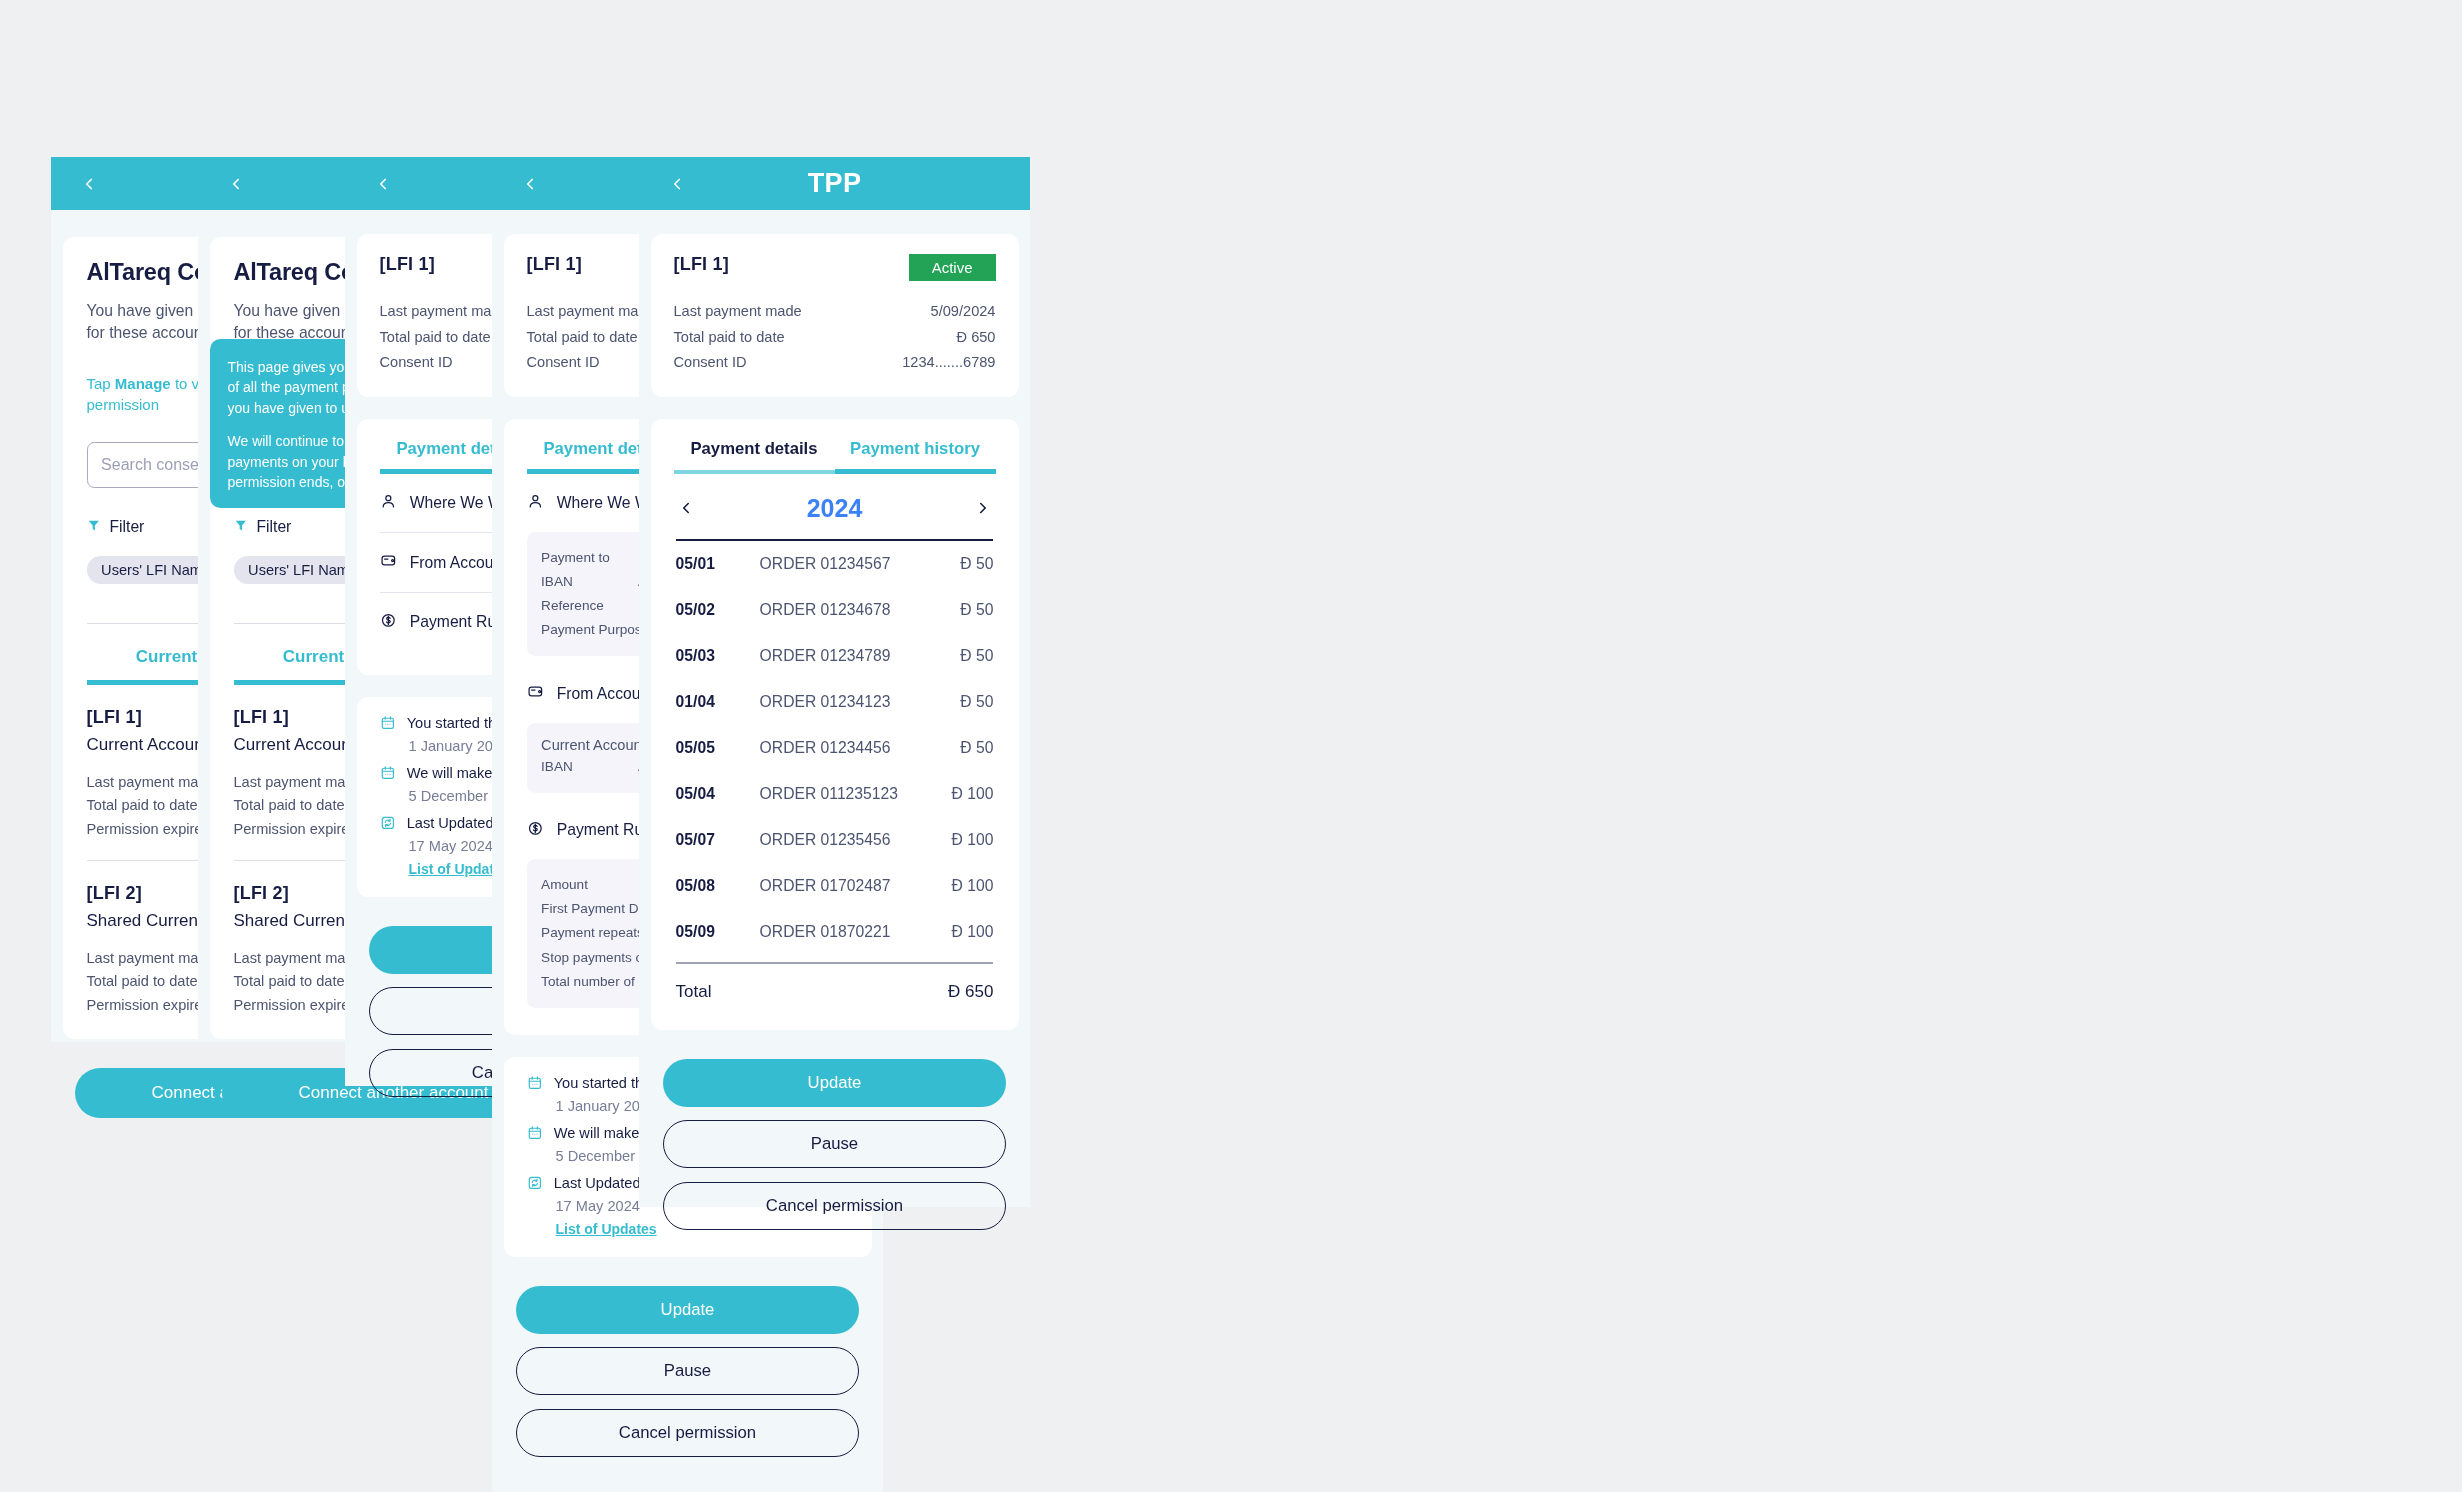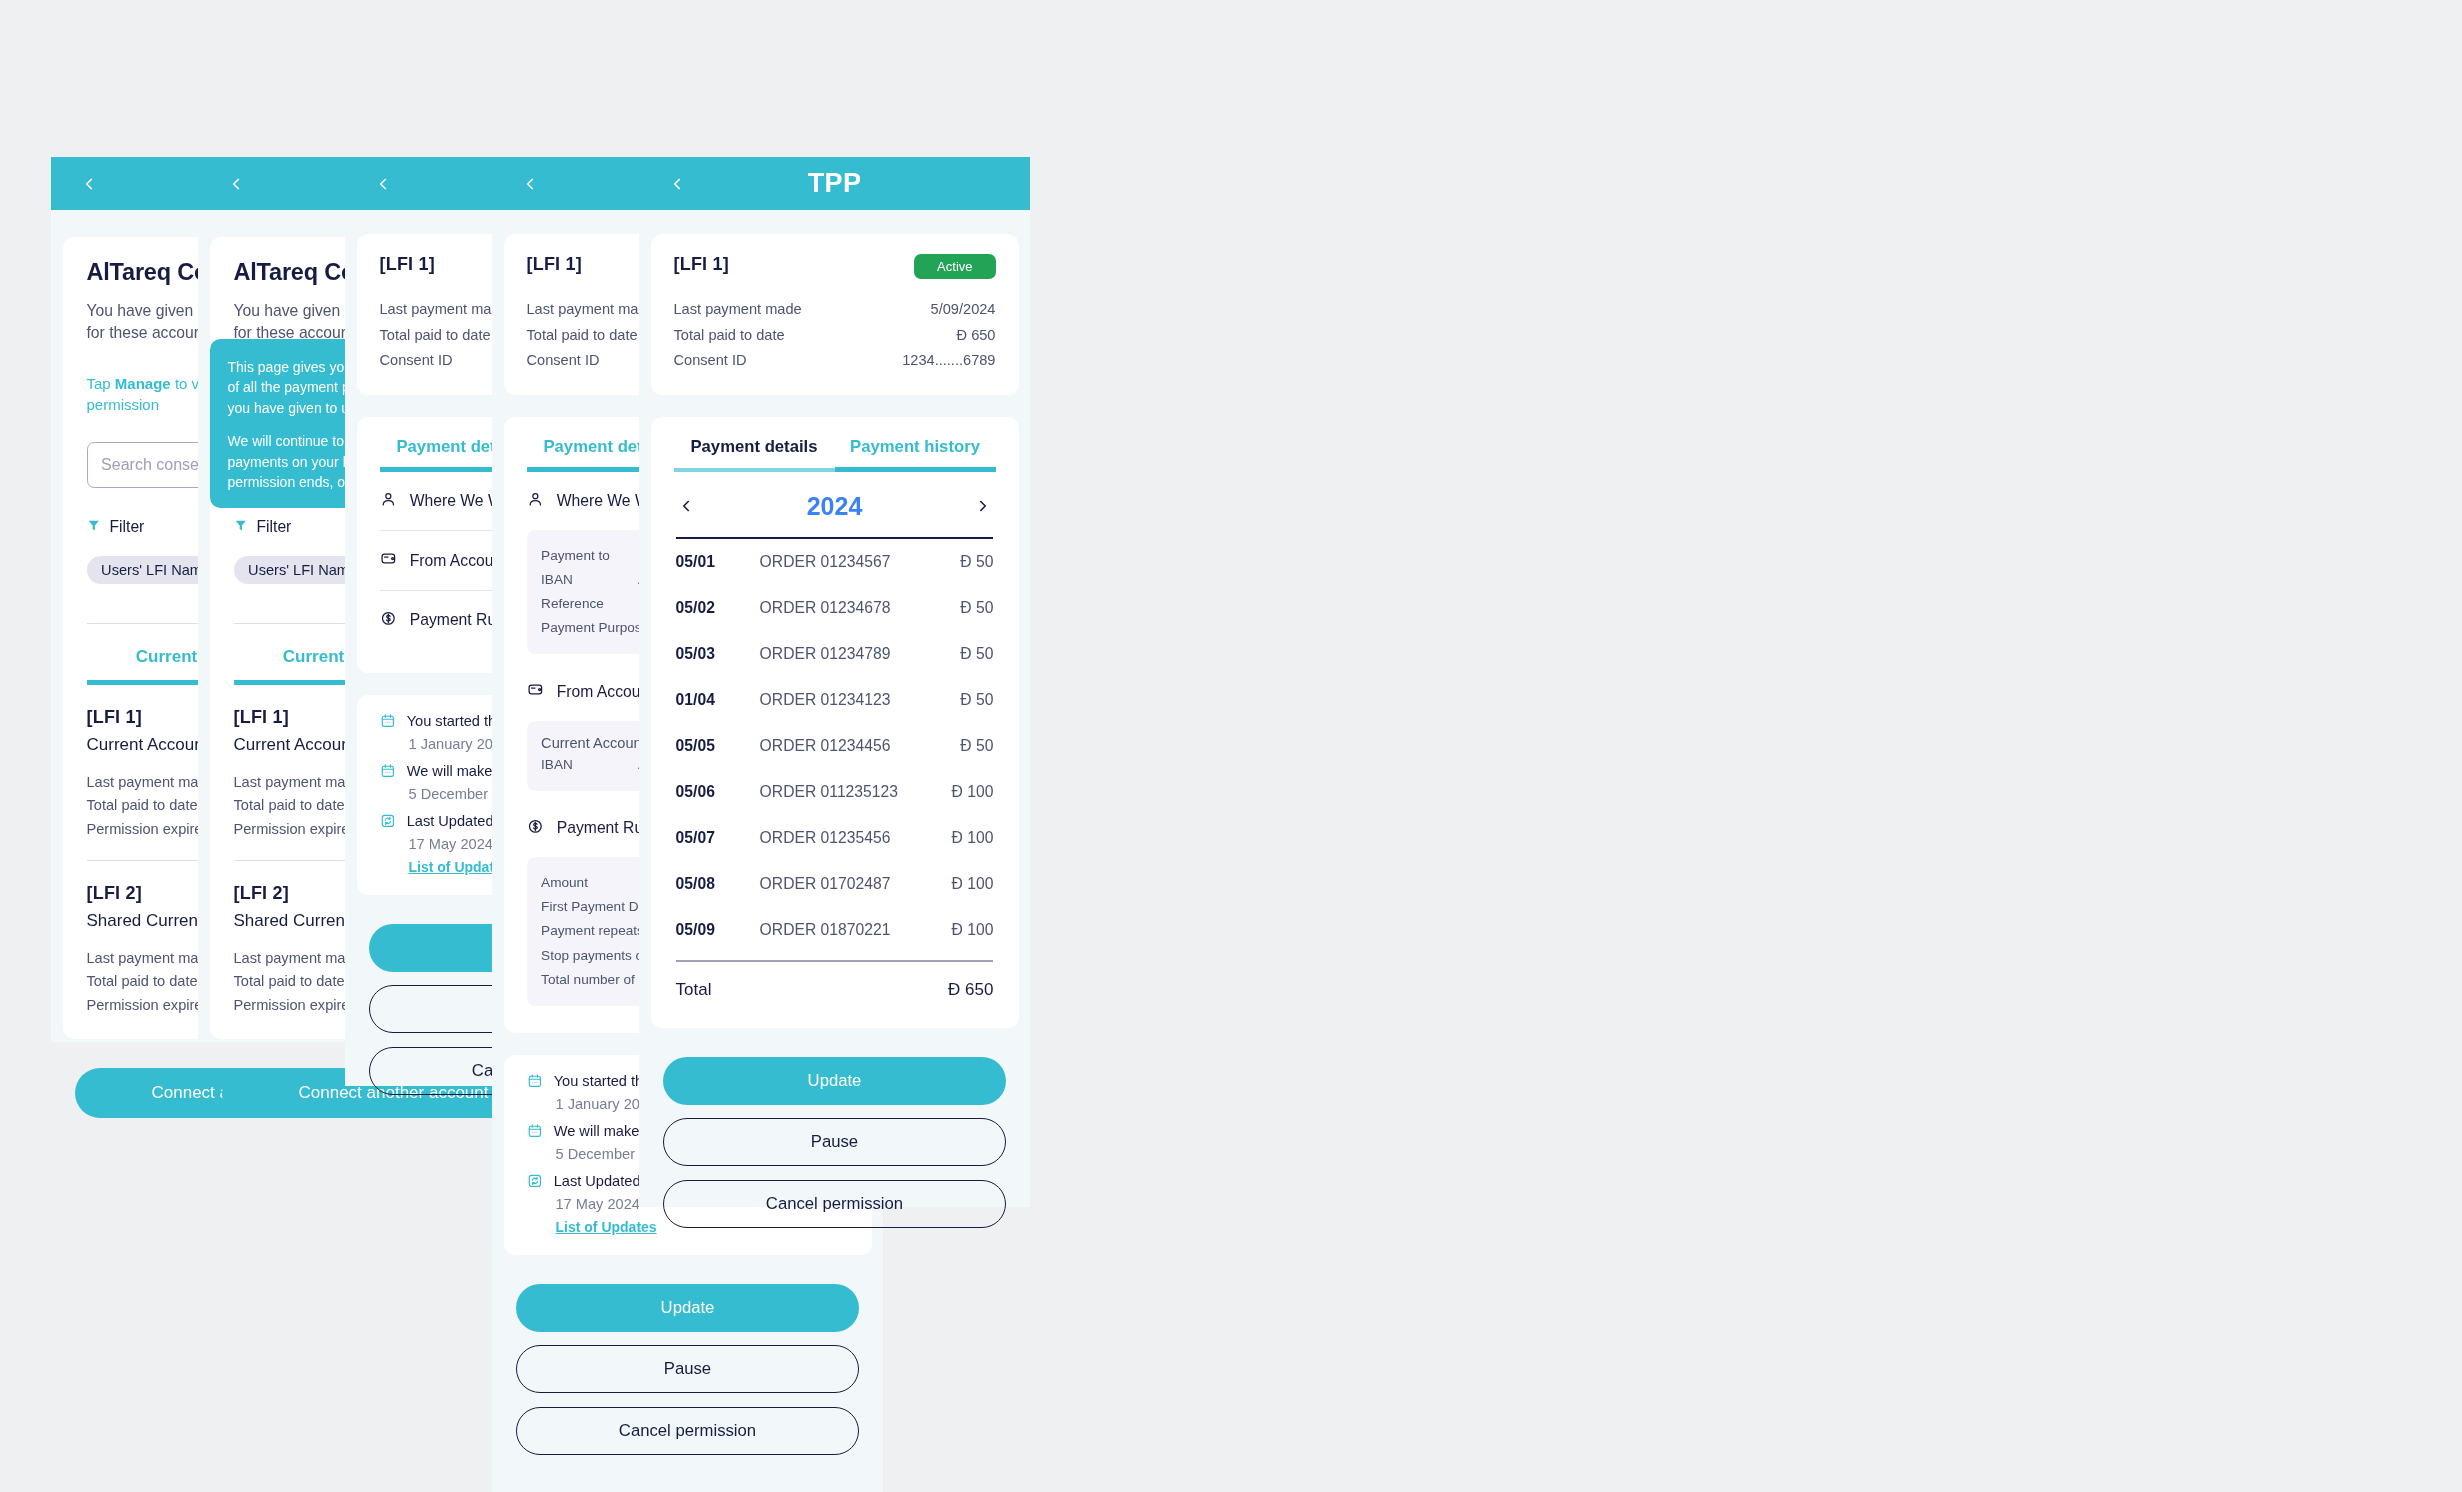--- a/index.html
+++ b/index.html
@@ -86,21 +86,21 @@
   .tabline span { flex: 1; }
   .tabline span.on { background: #35BCD0; height: 4.7px; margin-top: -1.6px; }
 
   .acct { padding-top: 22px; position: relative; }
   .acct + .acct { border-top: 1px solid #DEDFE6; margin-top: 18px; }
   .acct-head { display:flex; align-items:flex-start; }
   .lfi { font-size: 18px; font-weight: 700; color: #161C42; letter-spacing: 0.2px;}
   .acct-name { font-size: 17px; color: #161C42; margin-top: 7.3px; }
   .badge {
     margin-left: auto; background: #22A355; color: #fff;
-    font-size: 13px; padding: 5.2px 23px; border-radius: 7px;
+    font-size: 15px; padding: 5.2px 23px; border-radius: 0;
   }
   .acct-meta { font-size: 14.6px; color: #4C5470; line-height: 1.62; margin-top: 15.7px; }
   .manage {
     position: absolute; right: 0; bottom: 4.2px;
     border: 1px solid #161C42; border-radius: 21px;
     padding: 6.3px 18px; font-size: 15px; color: #161C42; background:#fff;
   }
 
   .big-btn {
     margin: 29px 24px 0 24px;
@@ -805,21 +805,21 @@
           <span class="d">01/04</span>
           <span class="o">ORDER 01234123</span>
           <span class="a">Đ 50</span>
         </div>
       <div class="hrow">
           <span class="d">05/05</span>
           <span class="o">ORDER 01234456</span>
           <span class="a">Đ 50</span>
         </div>
       <div class="hrow">
-          <span class="d">05/06</span>
+          <span class="d">05/04</span>
           <span class="o">ORDER 011235123</span>
           <span class="a">Đ 100</span>
         </div>
       <div class="hrow">
           <span class="d">05/07</span>
           <span class="o">ORDER 01235456</span>
           <span class="a">Đ 100</span>
         </div>
       <div class="hrow">
           <span class="d">05/08</span>

